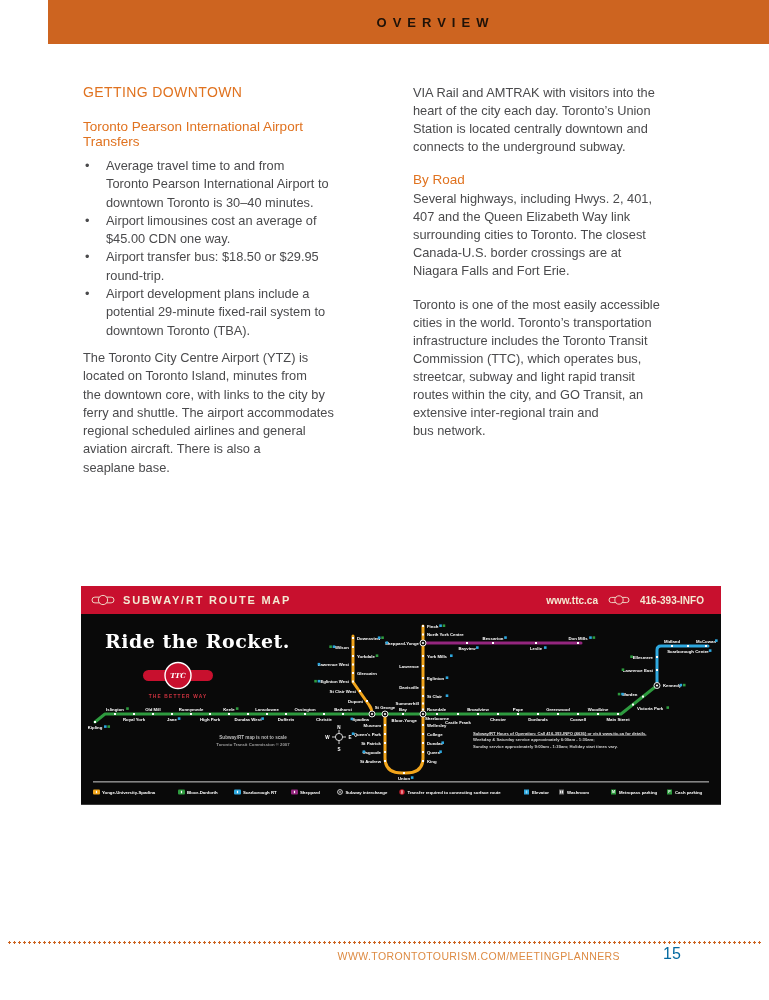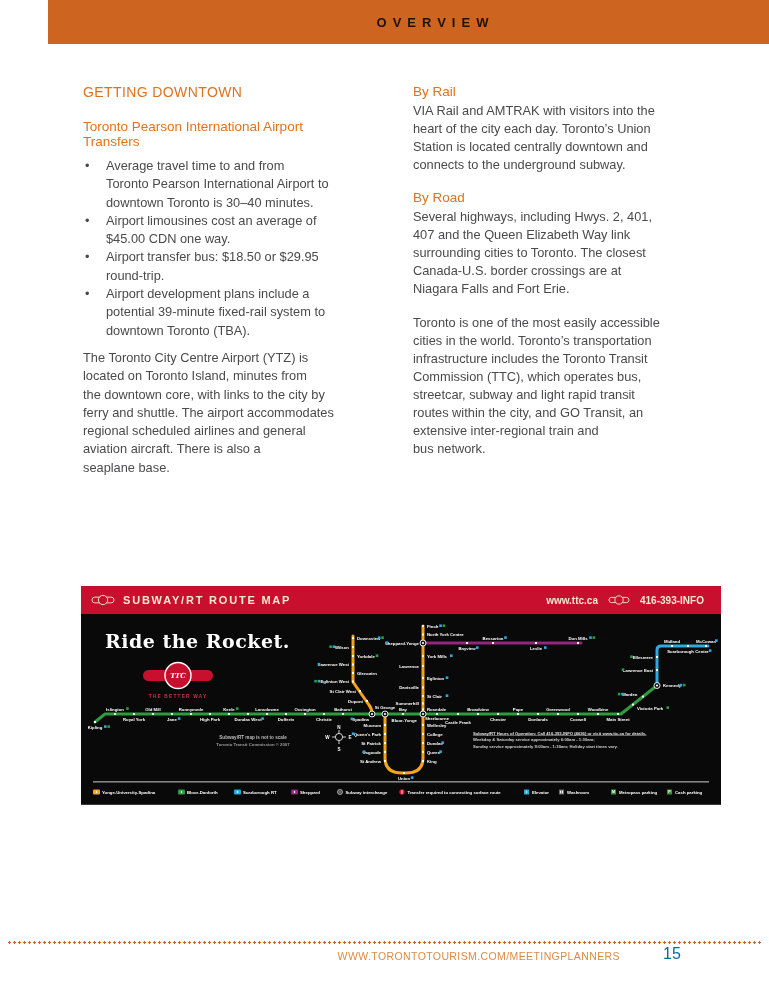--- a/index.html
+++ b/index.html
@@ -78,35 +78,34 @@
 $45.00 CDN one way.</span>
       </div>
       <div class="bullet">
         <span class="dot">•</span>
         <span class="txt pre">Airport transfer bus: $18.50 or $29.95
 round-trip.</span>
       </div>
       <div class="bullet">
         <span class="dot">•</span>
         <span class="txt pre">Airport development plans include a
-potential 39-minute fixed-rail system to
+potential 29-minute fixed-rail system to
 downtown Toronto (TBA).</span>
       </div>
     </div>
     <p class="para pre">The Toronto City Centre Airport (YTZ) is
 located on Toronto Island, minutes from
 the downtown core, with links to the city by
 ferry and shuttle. The airport accommodates
 regional scheduled airlines and general
 aviation aircraft. There is also a
 seaplane base.</p>
   </div>
 
   <div class="col right">
-    <h3 class="sec-heading">By Rail</h3>
     <p class="sec-body pre">VIA Rail and AMTRAK with visitors into the
 heart of the city each day. Toronto’s Union
 Station is located centrally downtown and
 connects to the underground subway.</p>
     <h3 class="sec-heading">By Road</h3>
     <p class="sec-body pre">Several highways, including Hwys. 2, 401,
 407 and the Queen Elizabeth Way link
 surrounding cities to Toronto. The closest
 Canada-U.S. border crossings are at
 Niagara Falls and Fort Erie.</p>

